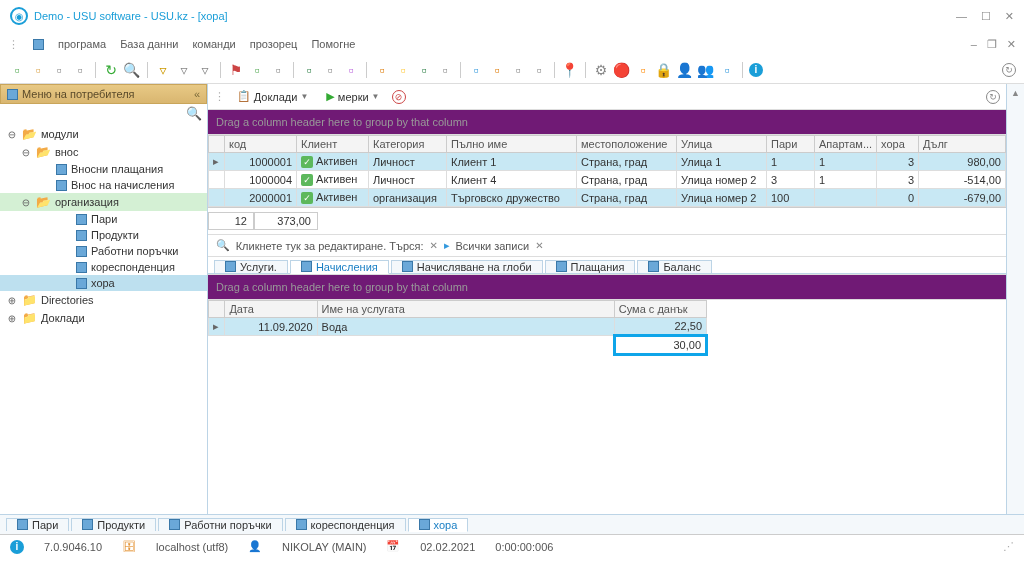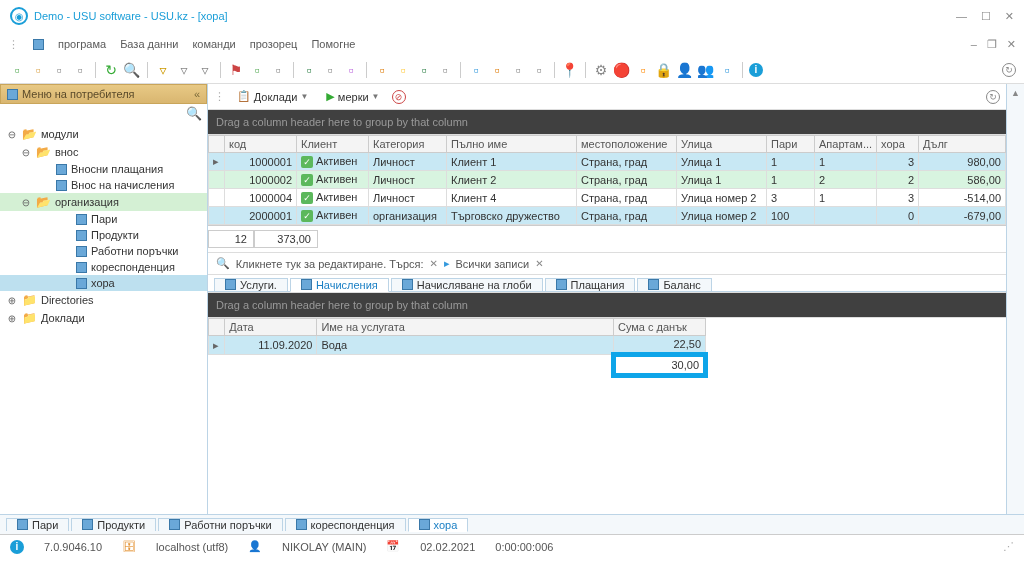--- a/index.html
+++ b/index.html
@@ -27,21 +27,21 @@
 .tree-item.sel{background:#bde0ef}
 .tree-item.hl{background:#d4f0d4}
 .exp{width:12px;height:12px;display:inline-flex;align-items:center;justify-content:center;font-size:10px;color:#666}
 .fld{color:#e8b854;font-size:12px}
 .fld.open{color:#c99a3a}
 .book{width:11px;height:11px;background:#6aa8d8;border:1px solid #3a78a8;display:inline-block}
 .main{flex:1;display:flex;flex-direction:column;overflow:hidden}
 .main-tb{height:26px;display:flex;align-items:center;padding:0 6px;gap:6px;border-bottom:1px solid #ddd}
 .main-tb .btn{display:flex;align-items:center;gap:3px;padding:2px 6px;cursor:pointer}
 .arrow-down{font-size:8px;color:#777}
-.grouphdr{padding:6px 8px;color:#999;background:#404040;border-bottom:1px solid #ddd}
+.grouphdr{padding:6px 8px;color:#999;background:#701a75;border-bottom:1px solid #ddd}
 .grid{width:100%;border-collapse:collapse}
 .grid th{background:#f4f4f4;border:1px solid #ccc;padding:2px 4px;text-align:left;font-weight:normal;color:#555;position:relative}
 .grid td{border:1px solid #ddd;padding:2px 4px;height:18px}
 .grid tr.r0{background:#c8e8f4}
 .grid tr.r1{background:#d8f4e0}
 .grid tr.r2{background:#fff;color:#aaa}
 .grid tr.r3{background:#fff}
 .grid tr.r4{background:#c8e8f4}
 .num{text-align:right}
 .status-ico{width:12px;height:12px;display:inline-flex;align-items:center;justify-content:center;font-size:9px}
@@ -243,33 +243,20 @@
             <td class="num">1000001</td>
             <td><span class="status-ico ok">✓</span> Активен</td>
             <td>Личност</td>
             <td>Клиент 1</td>
             <td>Страна, град</td>
             <td>Улица 1</td>
             <td>1</td>
             <td>1</td>
             <td class="num">3</td>
             <td class="num">980,00</td>
-          </tr>
-          <tr class="r1">
-            <td></td>
-            <td class="num">1000002</td>
-            <td><span class="status-ico ok">✓</span> Активен</td>
-            <td>Личност</td>
-            <td>Клиент 2</td>
-            <td>Страна, град</td>
-            <td>Улица 1</td>
-            <td>1</td>
-            <td>2</td>
-            <td class="num">2</td>
-            <td class="num">586,00</td>
           </tr>
           <tr class="r3">
             <td></td>
             <td class="num">1000004</td>
             <td><span class="status-ico ok">✓</span> Активен</td>
             <td>Личност</td>
             <td>Клиент 4</td>
             <td>Страна, град</td>
             <td>Улица номер 2</td>
             <td>3</td>
@@ -338,21 +325,21 @@
                 <th style="width:90px">Сума с данък</th>
               </tr>
           <tr class="r0">
                 <td style="color:#666">▸</td>
                 <td class="num">11.09.2020</td>
                 <td>Вода</td>
                 <td class="num">22,50</td>
               </tr>
           <tr>
                 <td colspan="3" style="border:none"></td>
-                <td class="num" style="border:5px solid #0ea5e9">30,00</td>
+                <td class="num" style="border:3px solid #0ea5e9">30,00</td>
               </tr>
         </tbody>
           </table>
       </div>
     </div>
   </div>
   <div class="rightbar">
       <span style="color:#888;font-size:9px">▲</span>
     </div>
 </div>

